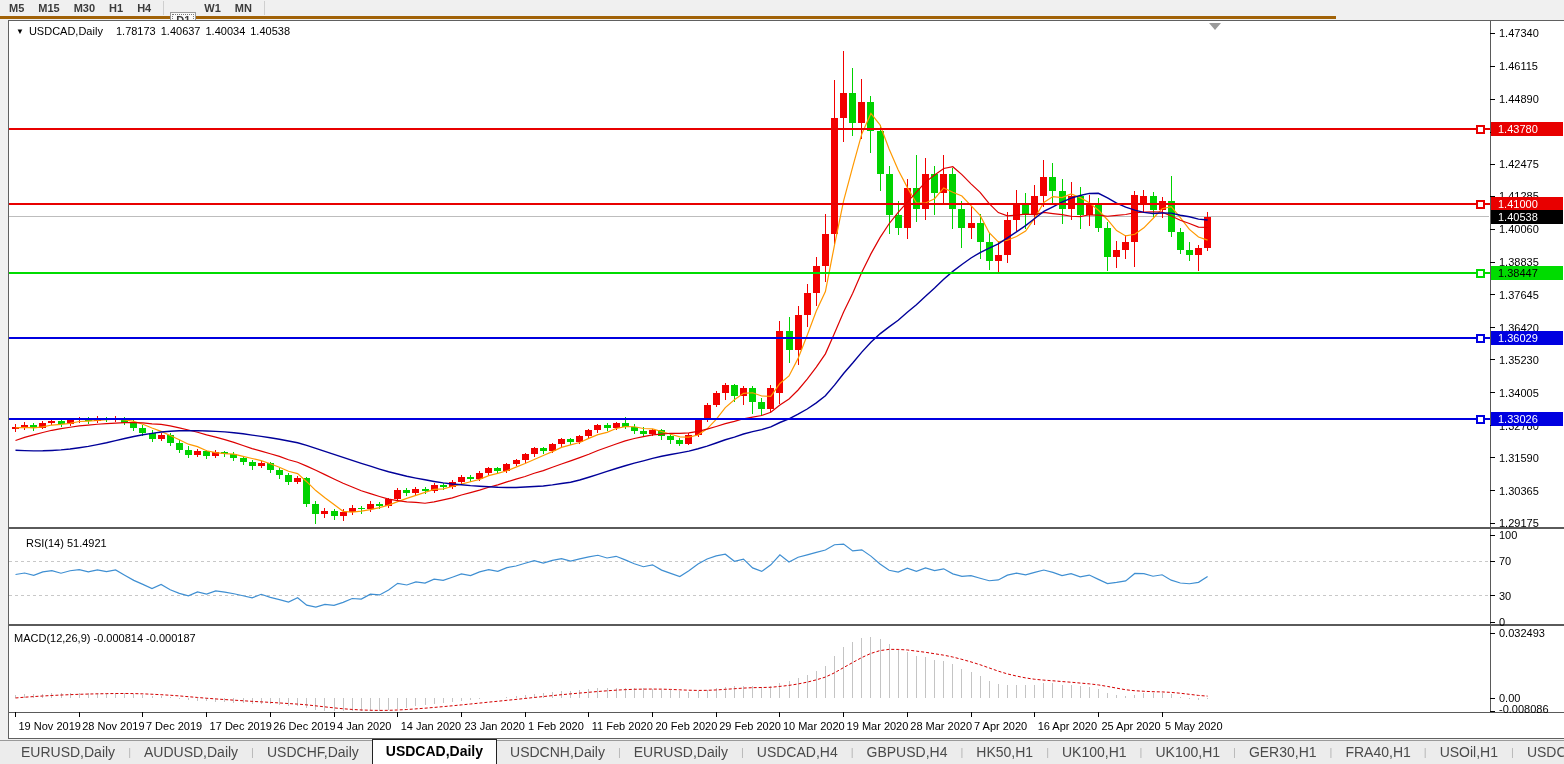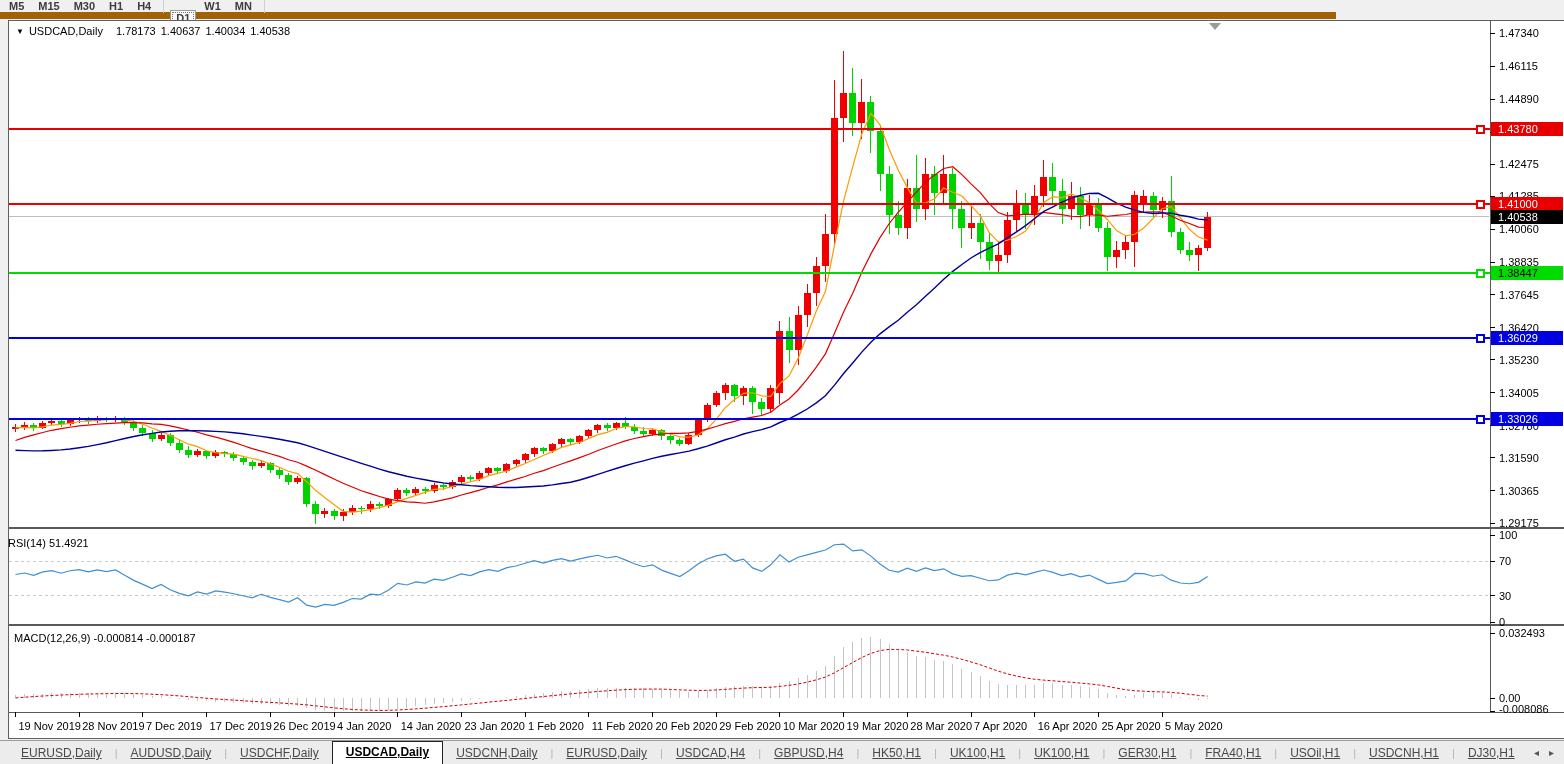--- a/index.html
+++ b/index.html
@@ -6,51 +6,51 @@
   body{
     width:1564px;height:764px;overflow:hidden;position:relative;
     background:#f0f0f0;
     font-family:"Liberation Sans", sans-serif;
     font-size:11px;color:#000;
     -webkit-font-smoothing:none;
   }
   
   #toolbar{
     position:absolute;left:0;top:0;width:1336px;height:19px;
-    background:#f0f0f0;border-bottom:7px solid #a16207;
+    background:#f0f0f0;border-bottom:3px solid #a16207;
     display:flex;align-items:center;padding-left:2px;box-sizing:border-box;
   }
   .tf-btn{
     font-weight:bold;color:#3c3c3c;font-size:11px;
     padding:1px 5px;margin:0 1px;border:1px solid transparent;cursor:default;
     line-height:13px;
   }
   .tf-btn.selected{
     background:#fafafa;border:1px solid #9a9a9a;outline:1px dotted #777;outline-offset:-3px;margin-top:24px;
   }
   .tf-sep{width:1px;height:14px;background:#cfcfcf;margin:0 5px;}
   
   #chartwin{position:absolute;left:0;top:19px;width:1564px;height:721px;}
   #chart-svg{position:absolute;left:0;top:0;}
   #title-overlay{
     position:absolute;left:16px;top:6px;font-size:11px;color:#000;
     display:flex;align-items:center;gap:5px;white-space:pre;
   }
   #title-overlay .tri{font-size:8px;color:#000;}
   .panel-label{position:absolute;font-size:11px;color:#000;background:transparent;}
-  #rsi-label{left:8px;top:518px;}
+  #rsi-label{left:26px;top:518px;}
   #macd-label{left:14px;top:613px;}
   
   #tabbar{
     position:absolute;left:0;top:740px;width:1564px;height:24px;
     background:#ececec;border-top:1px solid #9a9a9a;
     display:flex;align-items:flex-end;box-sizing:border-box;padding-left:8px;
   }
   .tab{
-    color:#4a4a4a;font-size:12px;padding:3px 13px 4px 13px;cursor:default;white-space:nowrap;text-decoration:underline;
+    color:#4a4a4a;font-size:14px;padding:3px 13px 4px 13px;cursor:default;white-space:nowrap;
   }
   .tab.active{
     background:#ffffff;color:#000;font-weight:bold;
     border:1px solid #222;border-bottom:none;
     margin-bottom:0;padding-top:3px;padding-bottom:5px;
   }
   .tab-sep{color:#b5b5b5;align-self:center;font-size:11px;}
   #tab-nav{
     margin-left:auto;display:flex;gap:10px;align-self:center;margin-right:10px;color:#555;
     font-size:10px;

